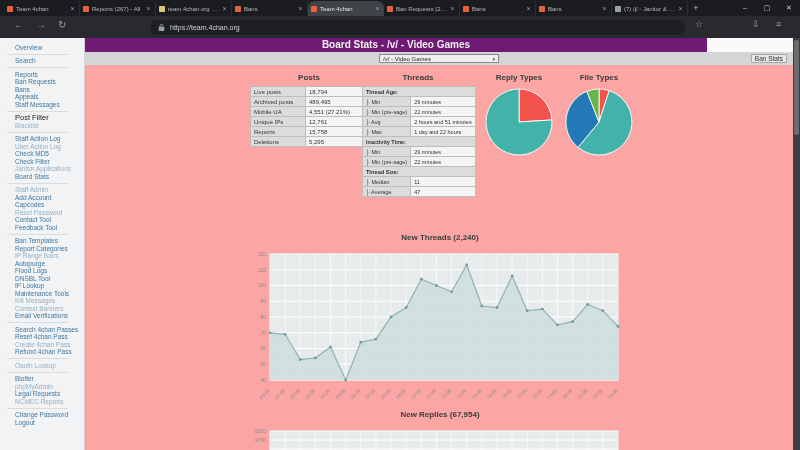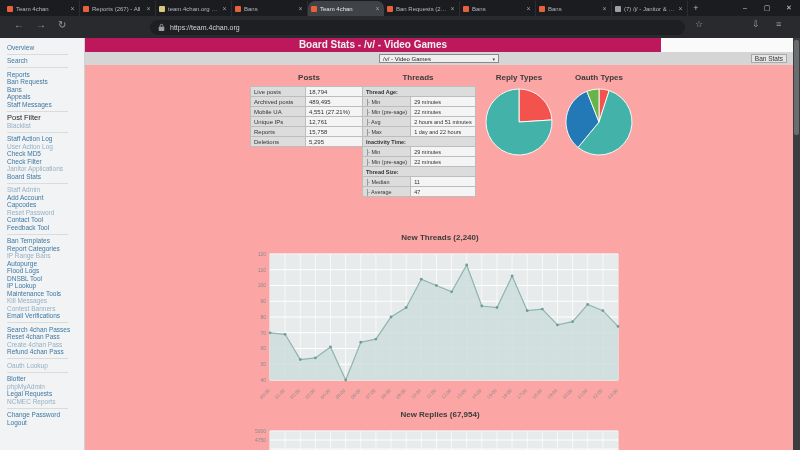--- a/index.html
+++ b/index.html
@@ -26,26 +26,26 @@
   .rightic{position:absolute;top:3px;font-size:9px;color:#9aa0a6;cursor:pointer;}
 
   
   .pagearea{position:absolute;left:0;top:38px;width:800px;height:412px;background:#fafafa;}
   .scrollbar{position:absolute;right:0;top:0;width:7px;height:412px;background:#3b3d40;}
   .scrollthumb{position:absolute;left:1px;top:2px;width:5px;height:95px;background:#6a6c70;border-radius:2px;}
 
   .sidebar{position:absolute;left:0;top:0;width:85px;height:412px;background:#f1f3f4;border-right:1px solid #cfd2d4;padding:3px 0 0 7px;overflow:hidden;}
   .sbg{padding:2.5px 0;border-bottom:1px solid #d9dbdc;margin-right:16px;}
   .sbg:last-child{border-bottom:none;}
-  .sbl{font-size:6.5px;line-height:7.5px;color:#3d77a3;cursor:pointer;white-space:nowrap;}
+  .sbl{font-size:6.5px;line-height:7.5px;color:#3d77a3;cursor:pointer;white-space:nowrap;margin-left:8px;}
   .sbl.muted{color:#96b0c4;}
   .sbl.dark{color:#1c1c1c;font-size:7.5px;}
 
   .main{position:absolute;left:85px;top:0;width:708px;height:412px;}
-  .pagehdr{position:absolute;left:0;top:0;width:576px;height:14px;background:#be185d;color:#f1f1f1;font-size:10px;font-weight:bold;text-align:center;line-height:14px;}
+  .pagehdr{position:absolute;left:0;top:0;width:622px;height:14px;background:#701a75;color:#f1f1f1;font-size:10px;font-weight:bold;text-align:center;line-height:14px;}
   .boardbar{position:absolute;left:0;top:14px;width:708px;height:13px;background:#d5d5d5;}
   .bselect{position:absolute;left:50%;transform:translateX(-50%);top:2px;width:120px;height:9px;background:#efefef;border:1px solid #8a8a8a;font-size:6px;color:#222;display:flex;align-items:center;padding:0 3px;cursor:pointer;}
   .bselect .cap{margin-left:auto;font-size:5px;color:#444;}
   .banstats{position:absolute;right:6px;top:2px;height:9px;background:#e6e6e6;border:1px solid #a8a8a8;font-size:6.5px;color:#333;line-height:8px;padding:0 3px;cursor:pointer;}
 
   .content{position:absolute;left:0;top:27px;width:708px;height:394px;background:#fca5a5;}
   .fig{position:absolute;}
   .figtitle{font-size:8px;font-weight:bold;color:#3c3c3c;text-align:center;margin-bottom:4px;}
   table{border-collapse:collapse;table-layout:fixed;}
   td{border:1px solid #bdbdbd;font-size:6px;color:#333;padding:1.5px 3px;overflow:hidden;white-space:nowrap;}
@@ -306,21 +306,21 @@
                 </tr>
                 <tr>
                   <td class="lbl">├ Average</td>
                   <td class="val">47</td>
                 </tr>
               </tbody>
           </table>
         </div>
 
         <div class="fig" style="left:478px;top:8px;width:72px;">
-          <div class="figtitle">Oauth Types</div>
+          <div class="figtitle">File Types</div>
           <svg id="pie-file" width="72" height="72">
               <path d="M36,36 L36.00,3.00 A33,33 0 0 1 46.20,4.62 Z" fill="#f4524d" stroke="#fff" stroke-width="0.9"></path>
               <path d="M36,36 L46.20,4.62 A33,33 0 1 1 14.97,61.43 Z" fill="#43b3a9" stroke="#fff" stroke-width="0.9"></path>
               <path d="M36,36 L14.97,61.43 A33,33 0 0 1 23.85,5.32 Z" fill="#2279b5" stroke="#fff" stroke-width="0.9"></path>
               <path d="M36,36 L23.85,5.32 A33,33 0 0 1 36.00,3.00 Z" fill="#65b54a" stroke="#fff" stroke-width="0.9"></path>
             </svg>
         </div>
 
         <div class="fig" style="left:155px;top:168px;width:400px;">
           <div class="figtitle">New Threads (2,240)</div>

